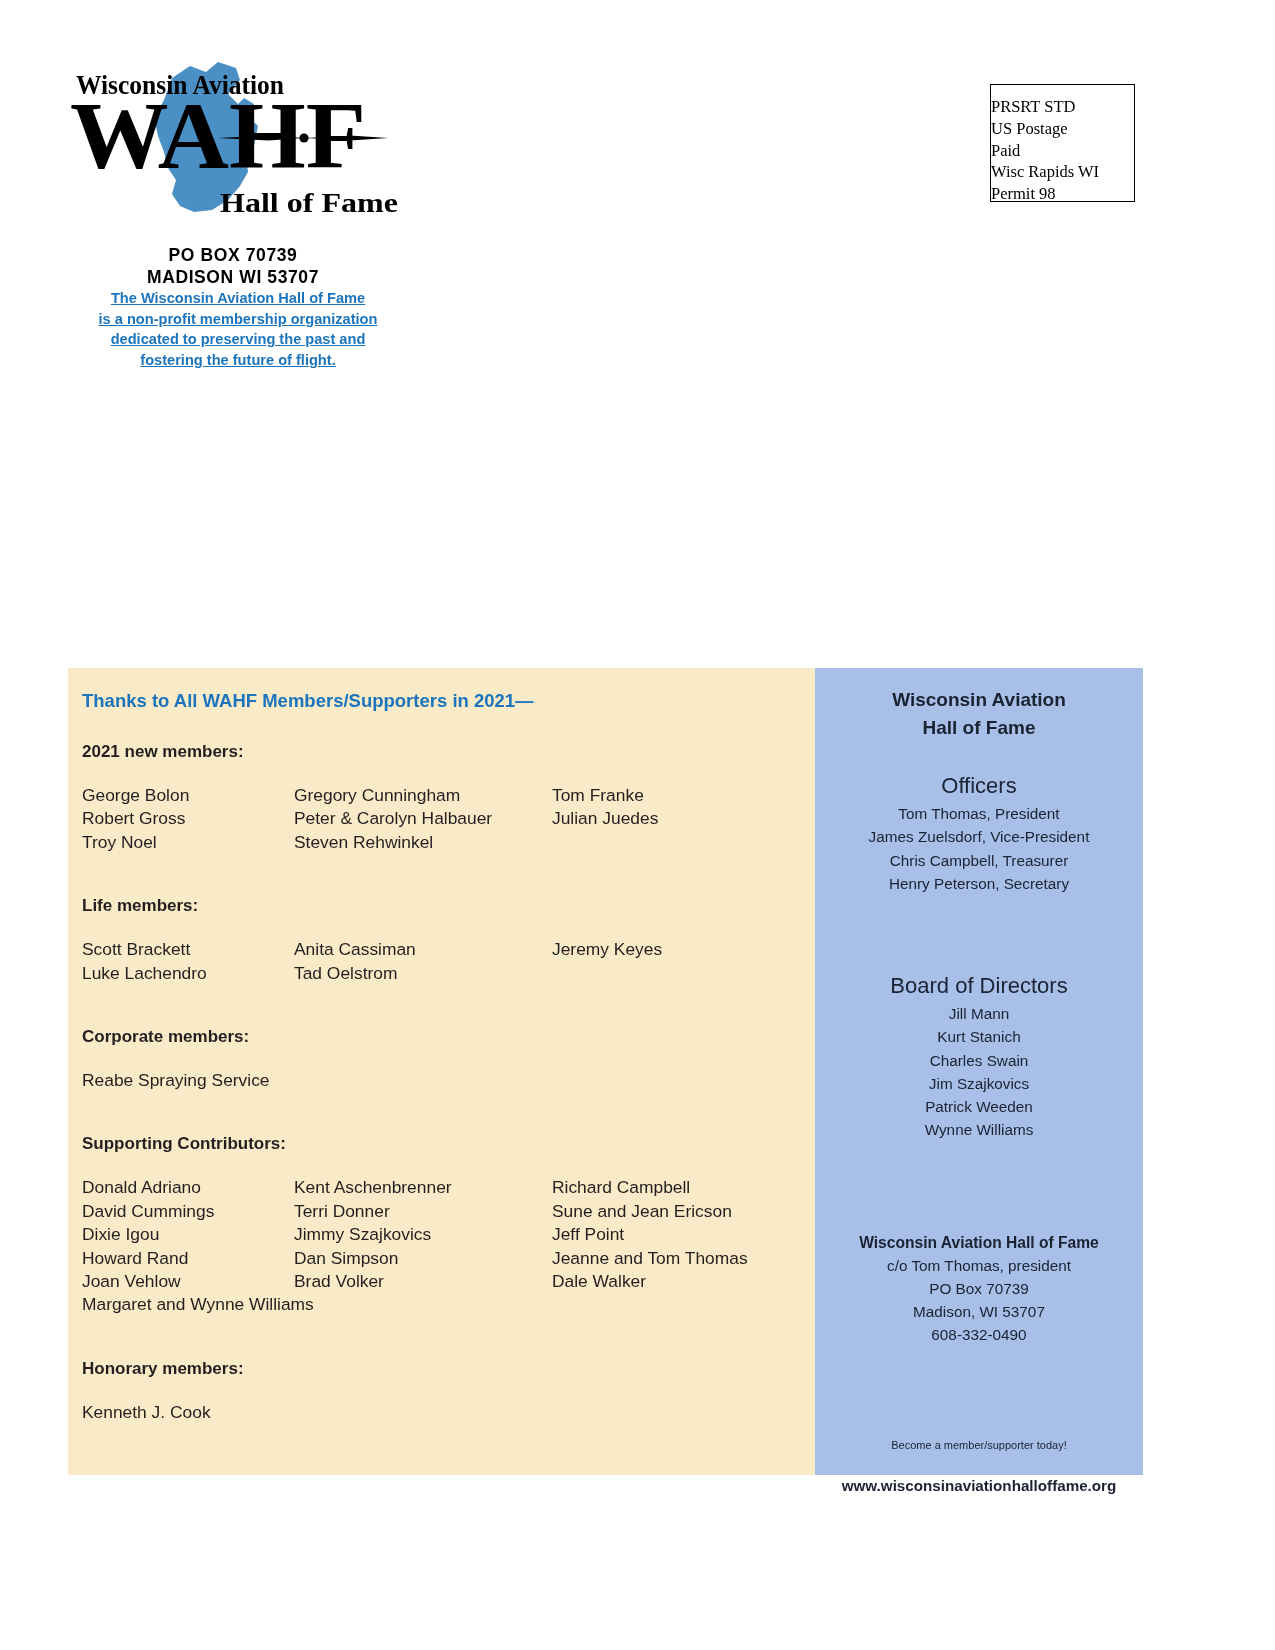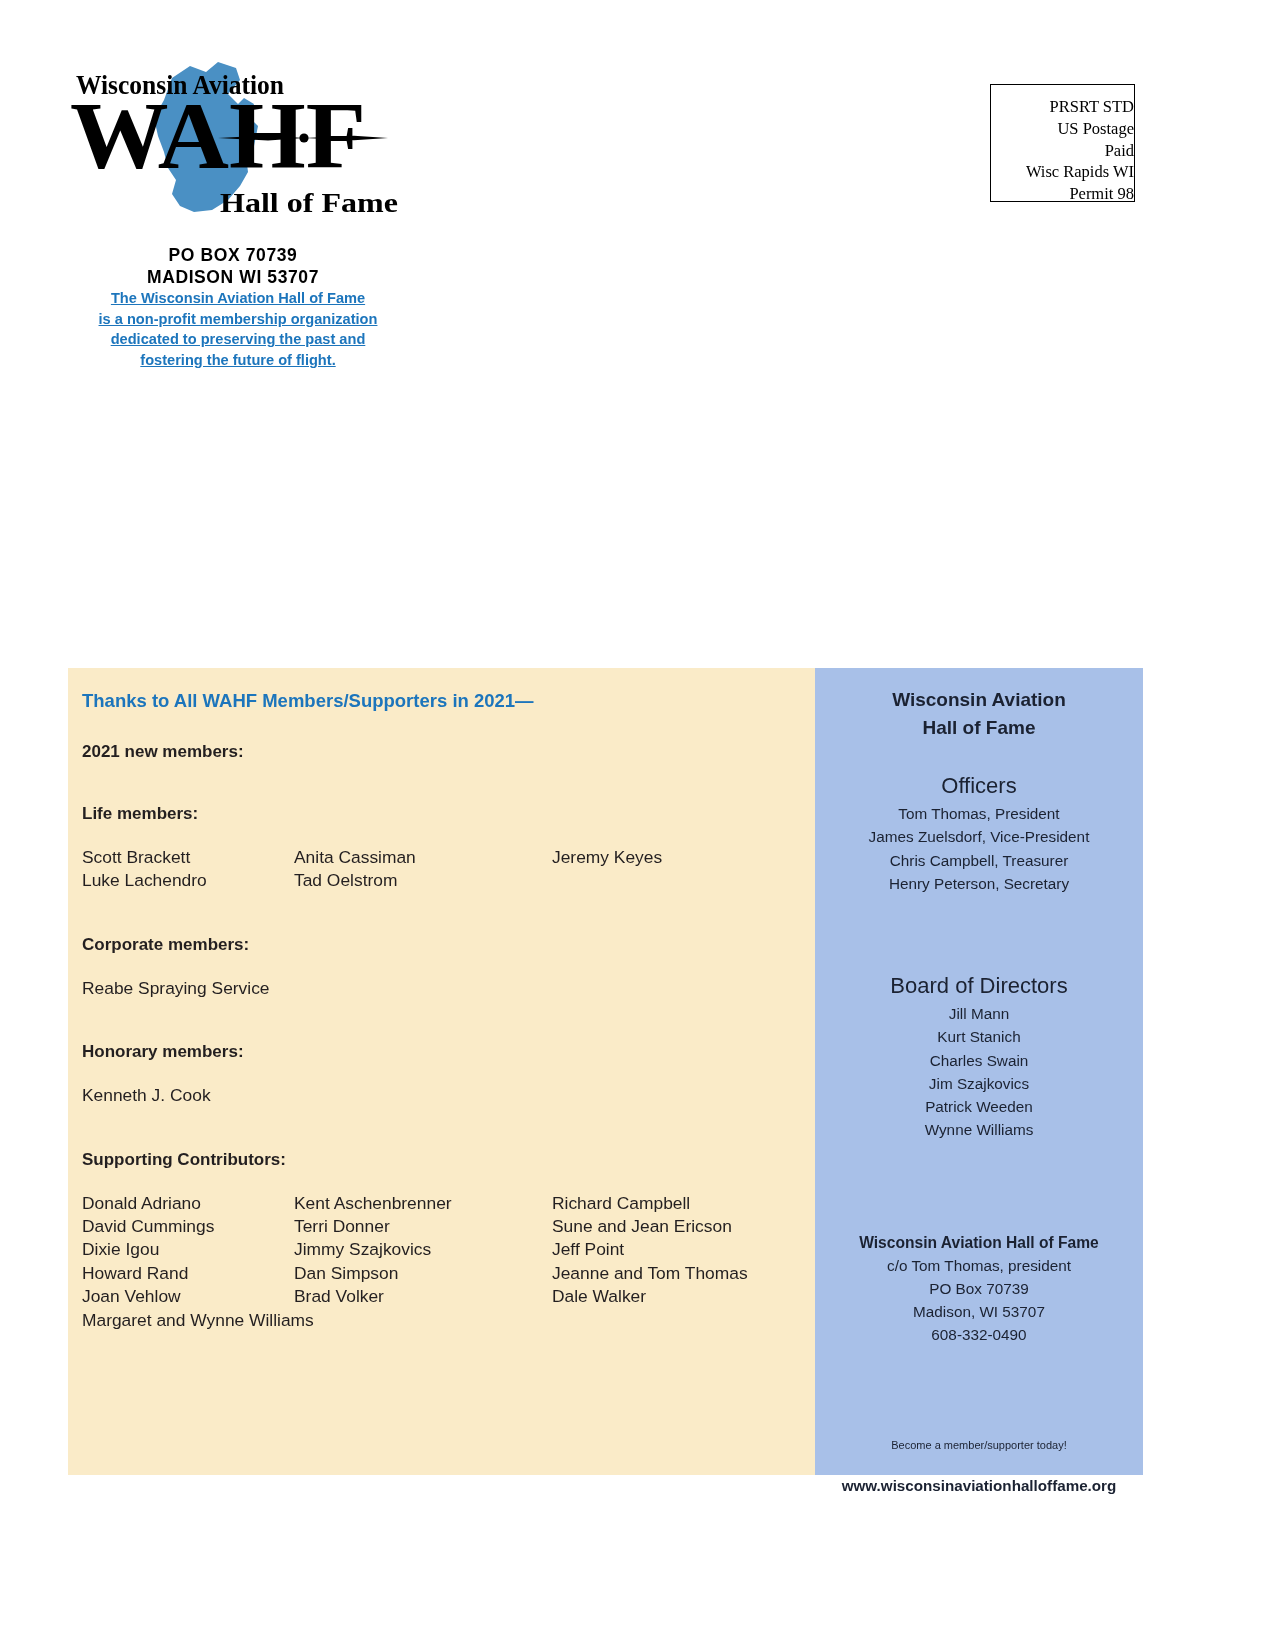--- a/index.html
+++ b/index.html
@@ -59,21 +59,21 @@
     position: absolute;
     left: 990px;
     top: 84px;
     width: 145px;
     height: 118px;
     border: 1.6px solid #000;
     box-sizing: border-box;
     font-family: "Liberation Serif", serif;
     font-size: 16.5px;
     line-height: 1.32;
-    text-align: right;
+    text-align: left;
     padding-top: 11px;
     color: #000;
   }
 
   
   #panels {
     position: absolute;
     left: 68px;
     top: 668px;
     width: 1075px;
@@ -199,45 +199,49 @@
   <div>Permit 98</div>
 </div>
 
 <div id="panels">
 
   <div id="members-panel">
     <div class="panel-heading">Thanks to All WAHF Members/Supporters in 2021—</div>
 
     <div class="section-block">
       <div class="section-label">2021 new members:</div>
+      <div class="name-grid">
+        <span>George Bolon</span>
+        <span>Gregory Cunningham</span>
+        <span>Tom Franke</span>
+        <span>Robert Gross</span>
+        <span>Peter &amp; Carolyn Halbauer</span>
+        <span>Julian Juedes</span>
+        <span>Troy Noel</span>
+        <span>Steven Rehwinkel</span>
+        <span></span>
+      </div>
     </div>
 
     <div class="section-block">
       <div class="section-label">Life members:</div>
       <div class="name-grid">
         <span>Scott Brackett</span>
         <span>Anita Cassiman</span>
         <span>Jeremy Keyes</span>
         <span>Luke Lachendro</span>
         <span>Tad Oelstrom</span>
         <span></span>
       </div>
     </div>
 
     <div class="section-block">
       <div class="section-label">Corporate members:</div>
       <div class="name-grid">
         <span>Reabe Spraying Service</span>
-      </div>
-    </div>
-
-    <div class="section-block">
-      <div class="section-label">Honorary members:</div>
-      <div class="name-grid">
-        <span>Kenneth J. Cook</span>
       </div>
     </div>
 
     <div class="section-block">
       <div class="section-label">Supporting Contributors:</div>
       <div class="name-grid">
         <span>Donald Adriano</span>
         <span>Kent Aschenbrenner</span>
         <span>Richard Campbell</span>
         <span>David Cummings</span>
@@ -248,20 +252,27 @@
         <span>Jeff Point</span>
         <span>Howard Rand</span>
         <span>Dan Simpson</span>
         <span>Jeanne and Tom Thomas</span>
         <span>Joan Vehlow</span>
         <span>Brad Volker</span>
         <span>Dale Walker</span>
         <span class="wide">Margaret and Wynne Williams</span>
       </div>
     </div>
+
+    <div class="section-block">
+      <div class="section-label">Honorary members:</div>
+      <div class="name-grid">
+        <span>Kenneth J. Cook</span>
+      </div>
+    </div>
   </div>
 
   <div id="org-panel">
     <div class="org-title">
       <div>Wisconsin Aviation</div>
       <div>Hall of Fame</div>
     </div>
 
     <div class="org-group">
       <div class="org-group-title">Officers</div>

